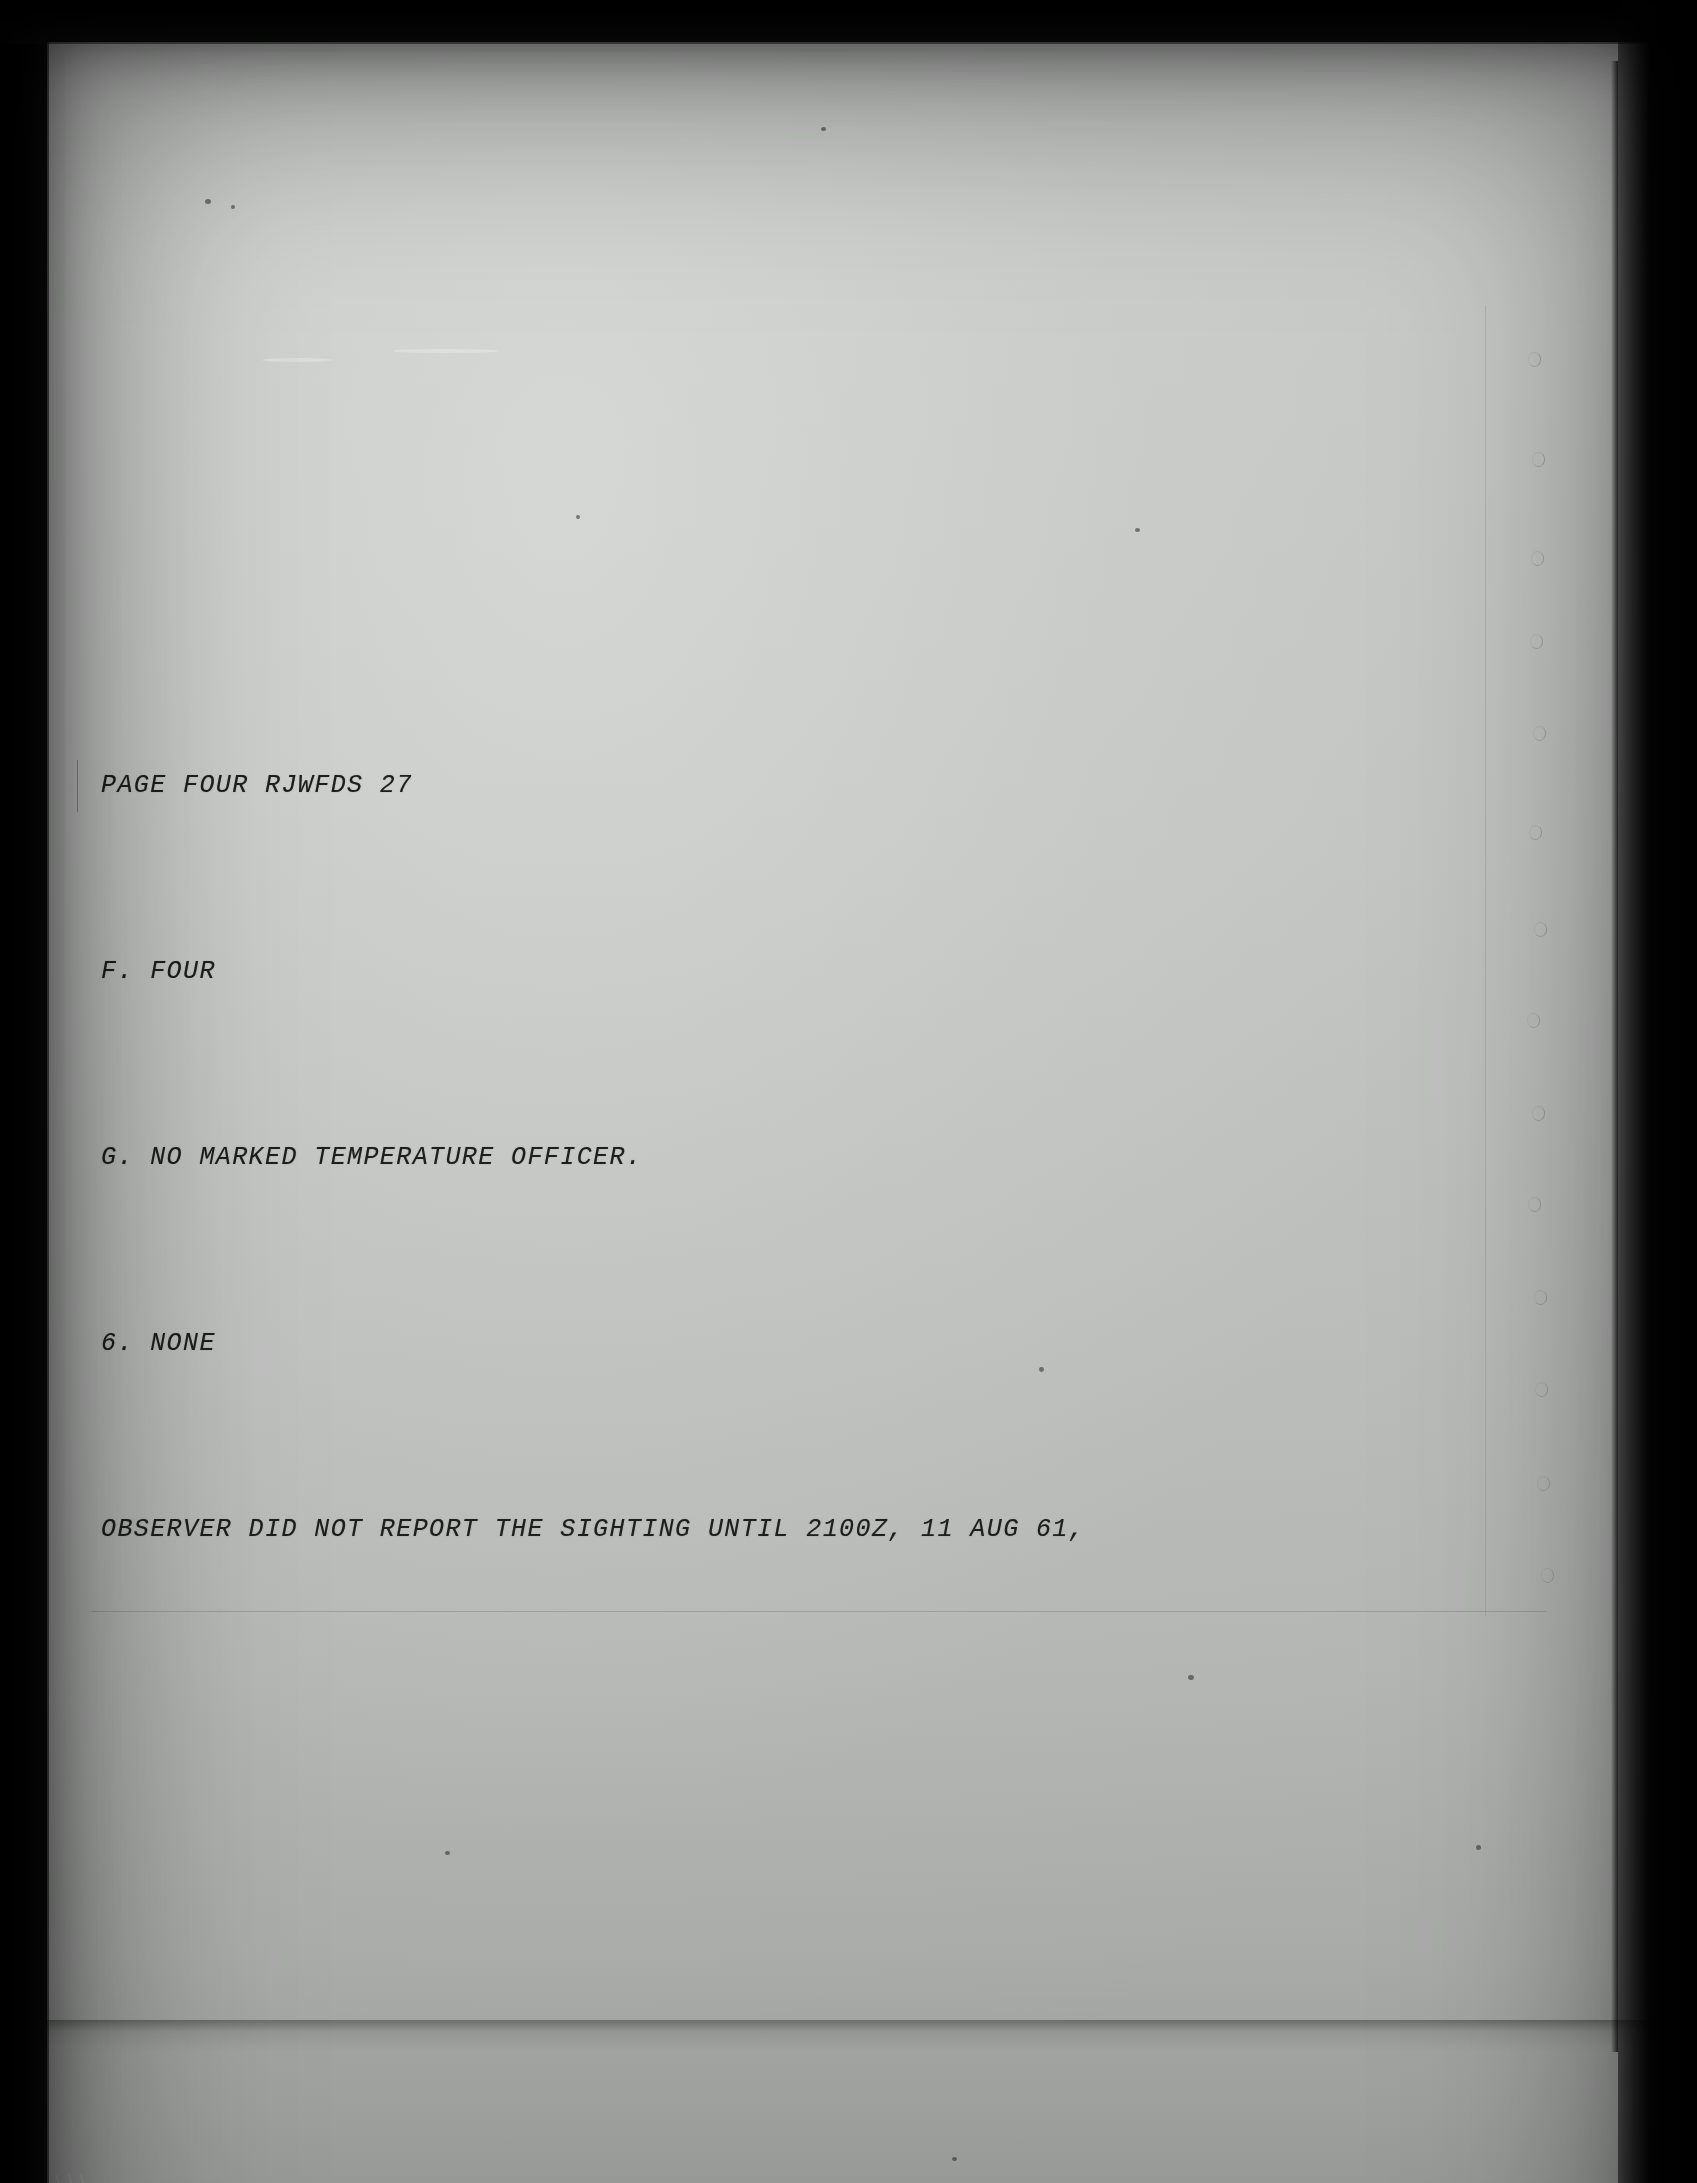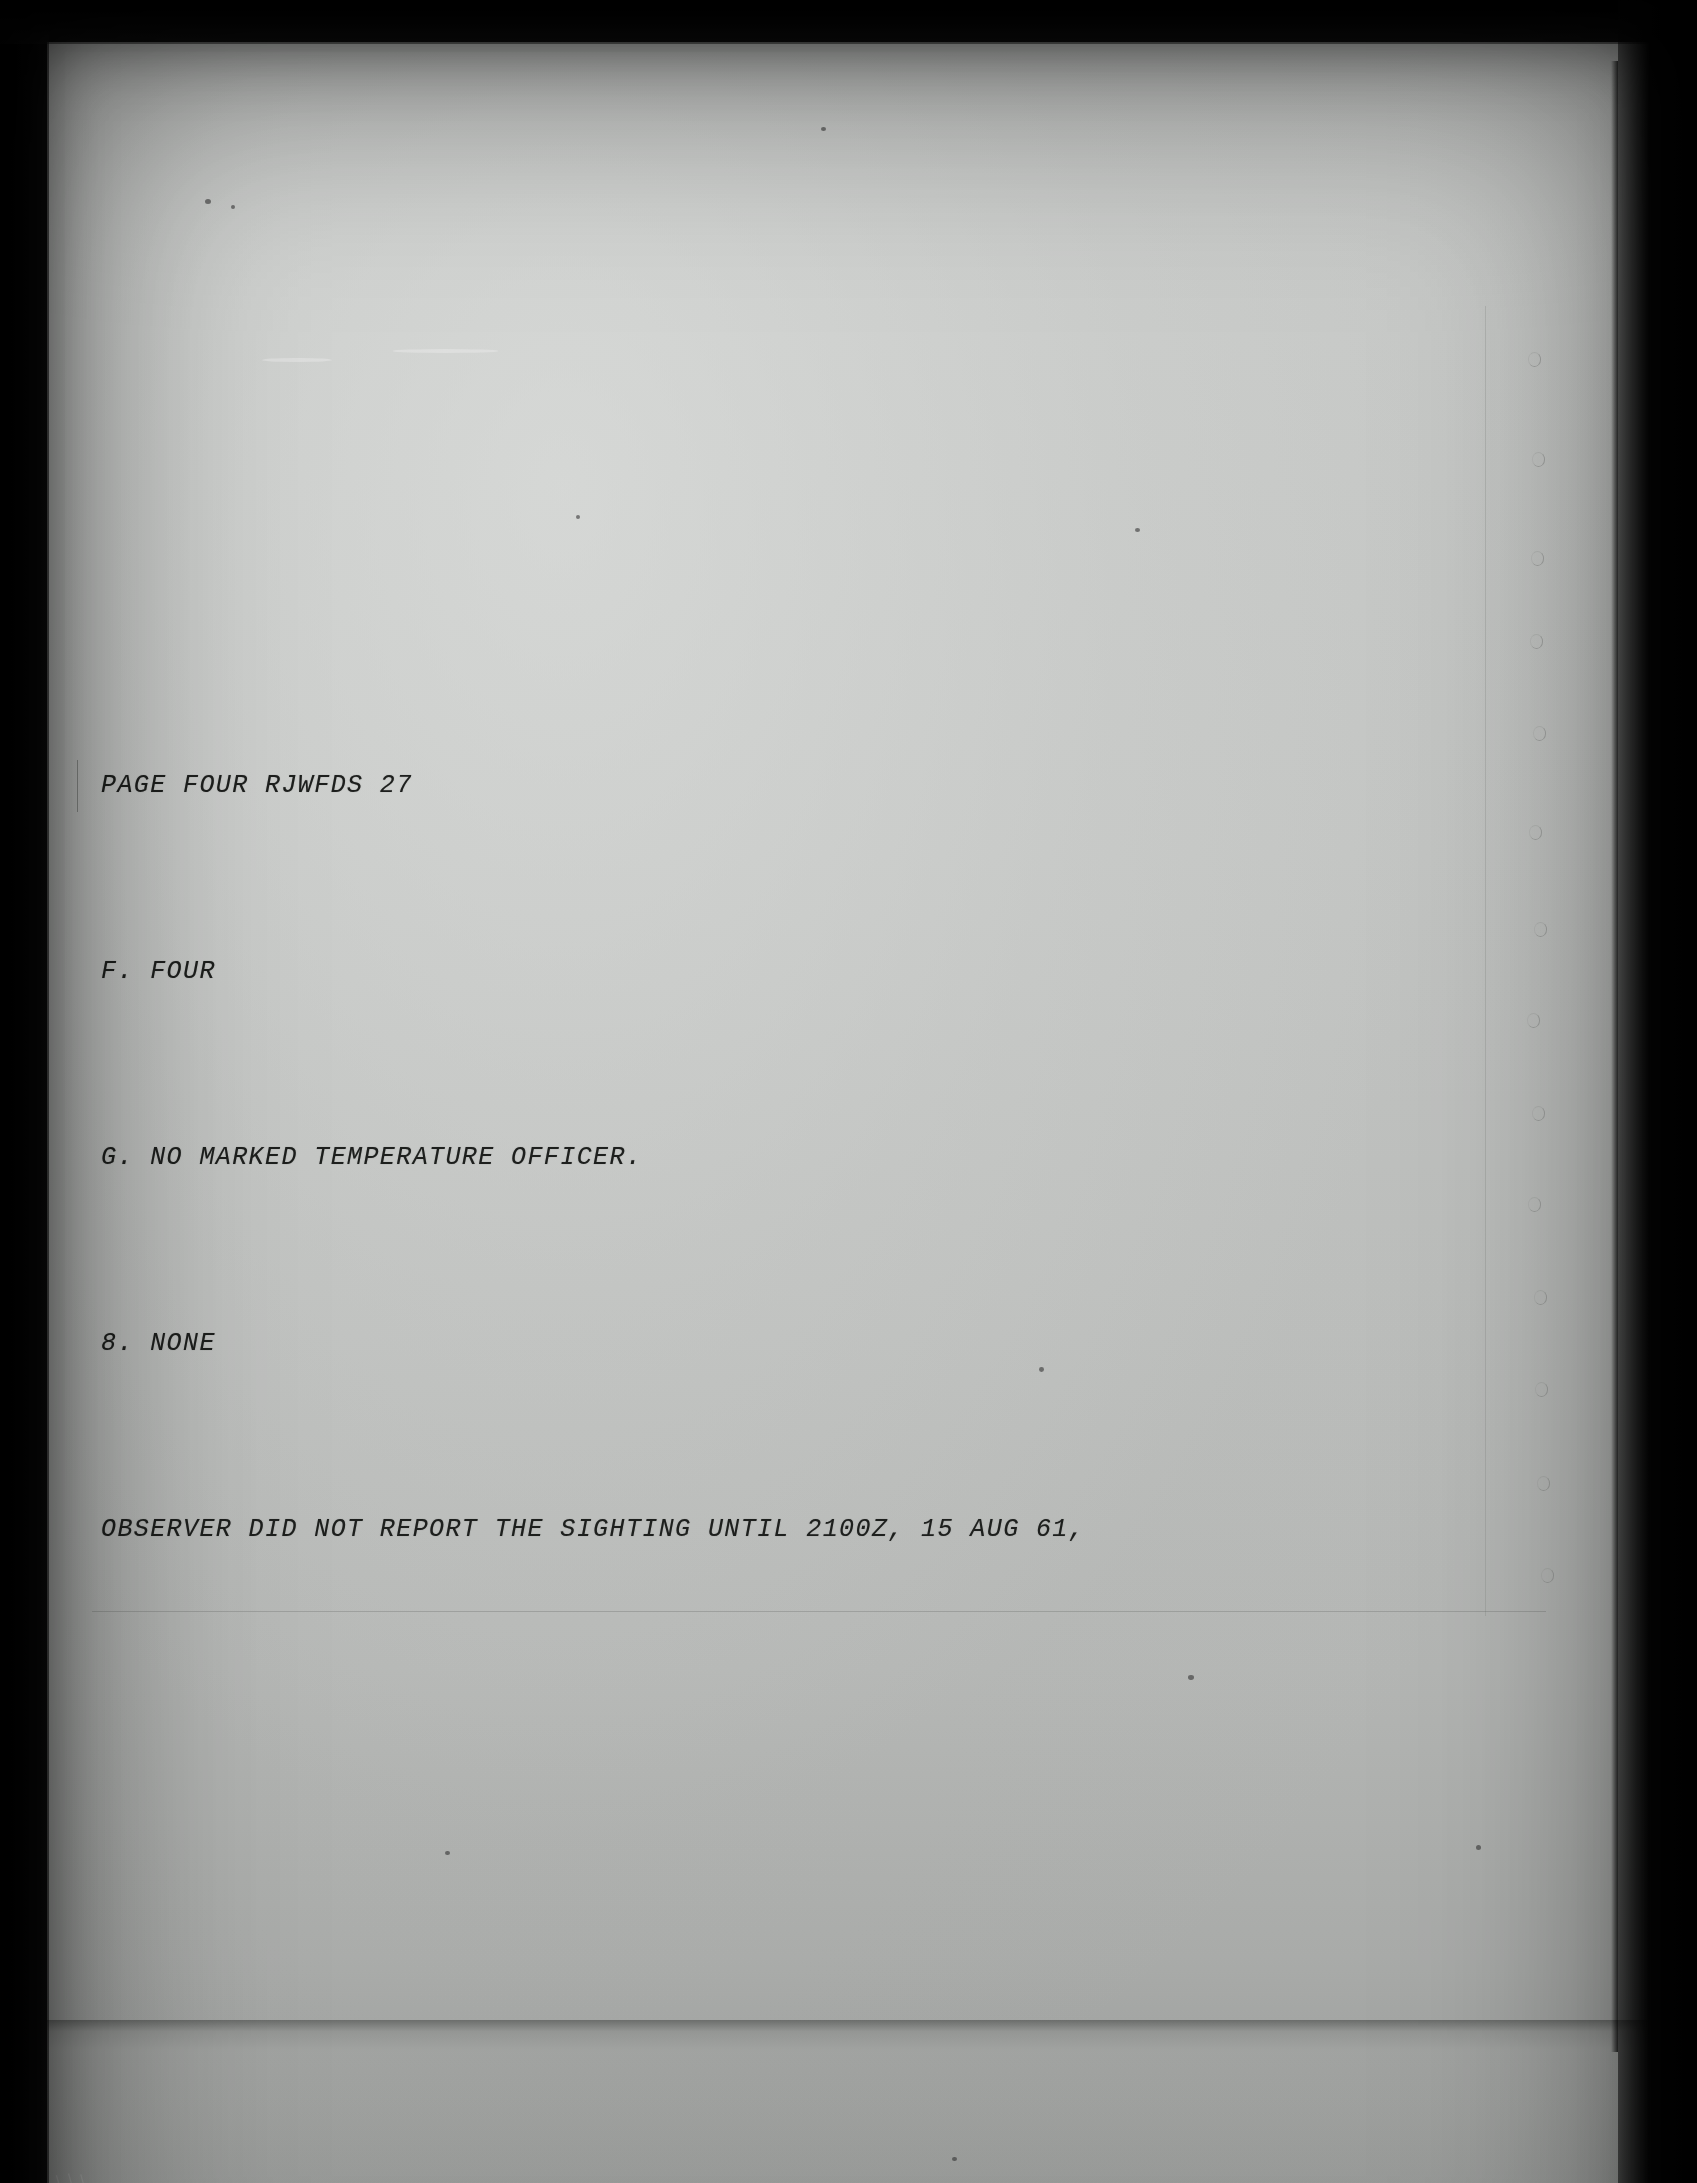--- a/index.html
+++ b/index.html
@@ -234,22 +234,22 @@
   <div class="perf" style="left:1528px; top:1197px;"></div>
   <div class="perf" style="left:1534px; top:1290px;"></div>
   <div class="perf" style="left:1535px; top:1382px;"></div>
   <div class="perf" style="left:1537px; top:1476px;"></div>
   <div class="perf" style="left:1541px; top:1568px;"></div>
 
   <div id="typed">
     <span class="line">PAGE FOUR RJWFDS 27</span>
     <span class="line">F. FOUR</span>
     <span class="line">G. NO MARKED TEMPERATURE OFFICER.</span>
-    <span class="line">8. NONE</span>
-    <span class="line">OBSERVER DID NOT REPORT THE SIGHTING UNTIL 2100Z, 15 AUG 61,</span>
+    <span class="line">6. NONE</span>
+    <span class="line">OBSERVER DID NOT REPORT THE SIGHTING UNTIL 2100Z, 11 AUG 61,</span>
     
     
     
     
   </div>
 
   <div class="speck" style="left:205px; top:199px; width:6.1px; height:5.2px;"></div>
   <div class="speck" style="left:231px; top:205px; width:3.9px; height:3.9px;"></div>
   <div class="speck" style="left:821px; top:127px; width:5.2px; height:4.4px;"></div>
   <div class="speck" style="left:576px; top:515px; width:4.4px; height:4.4px;"></div>

